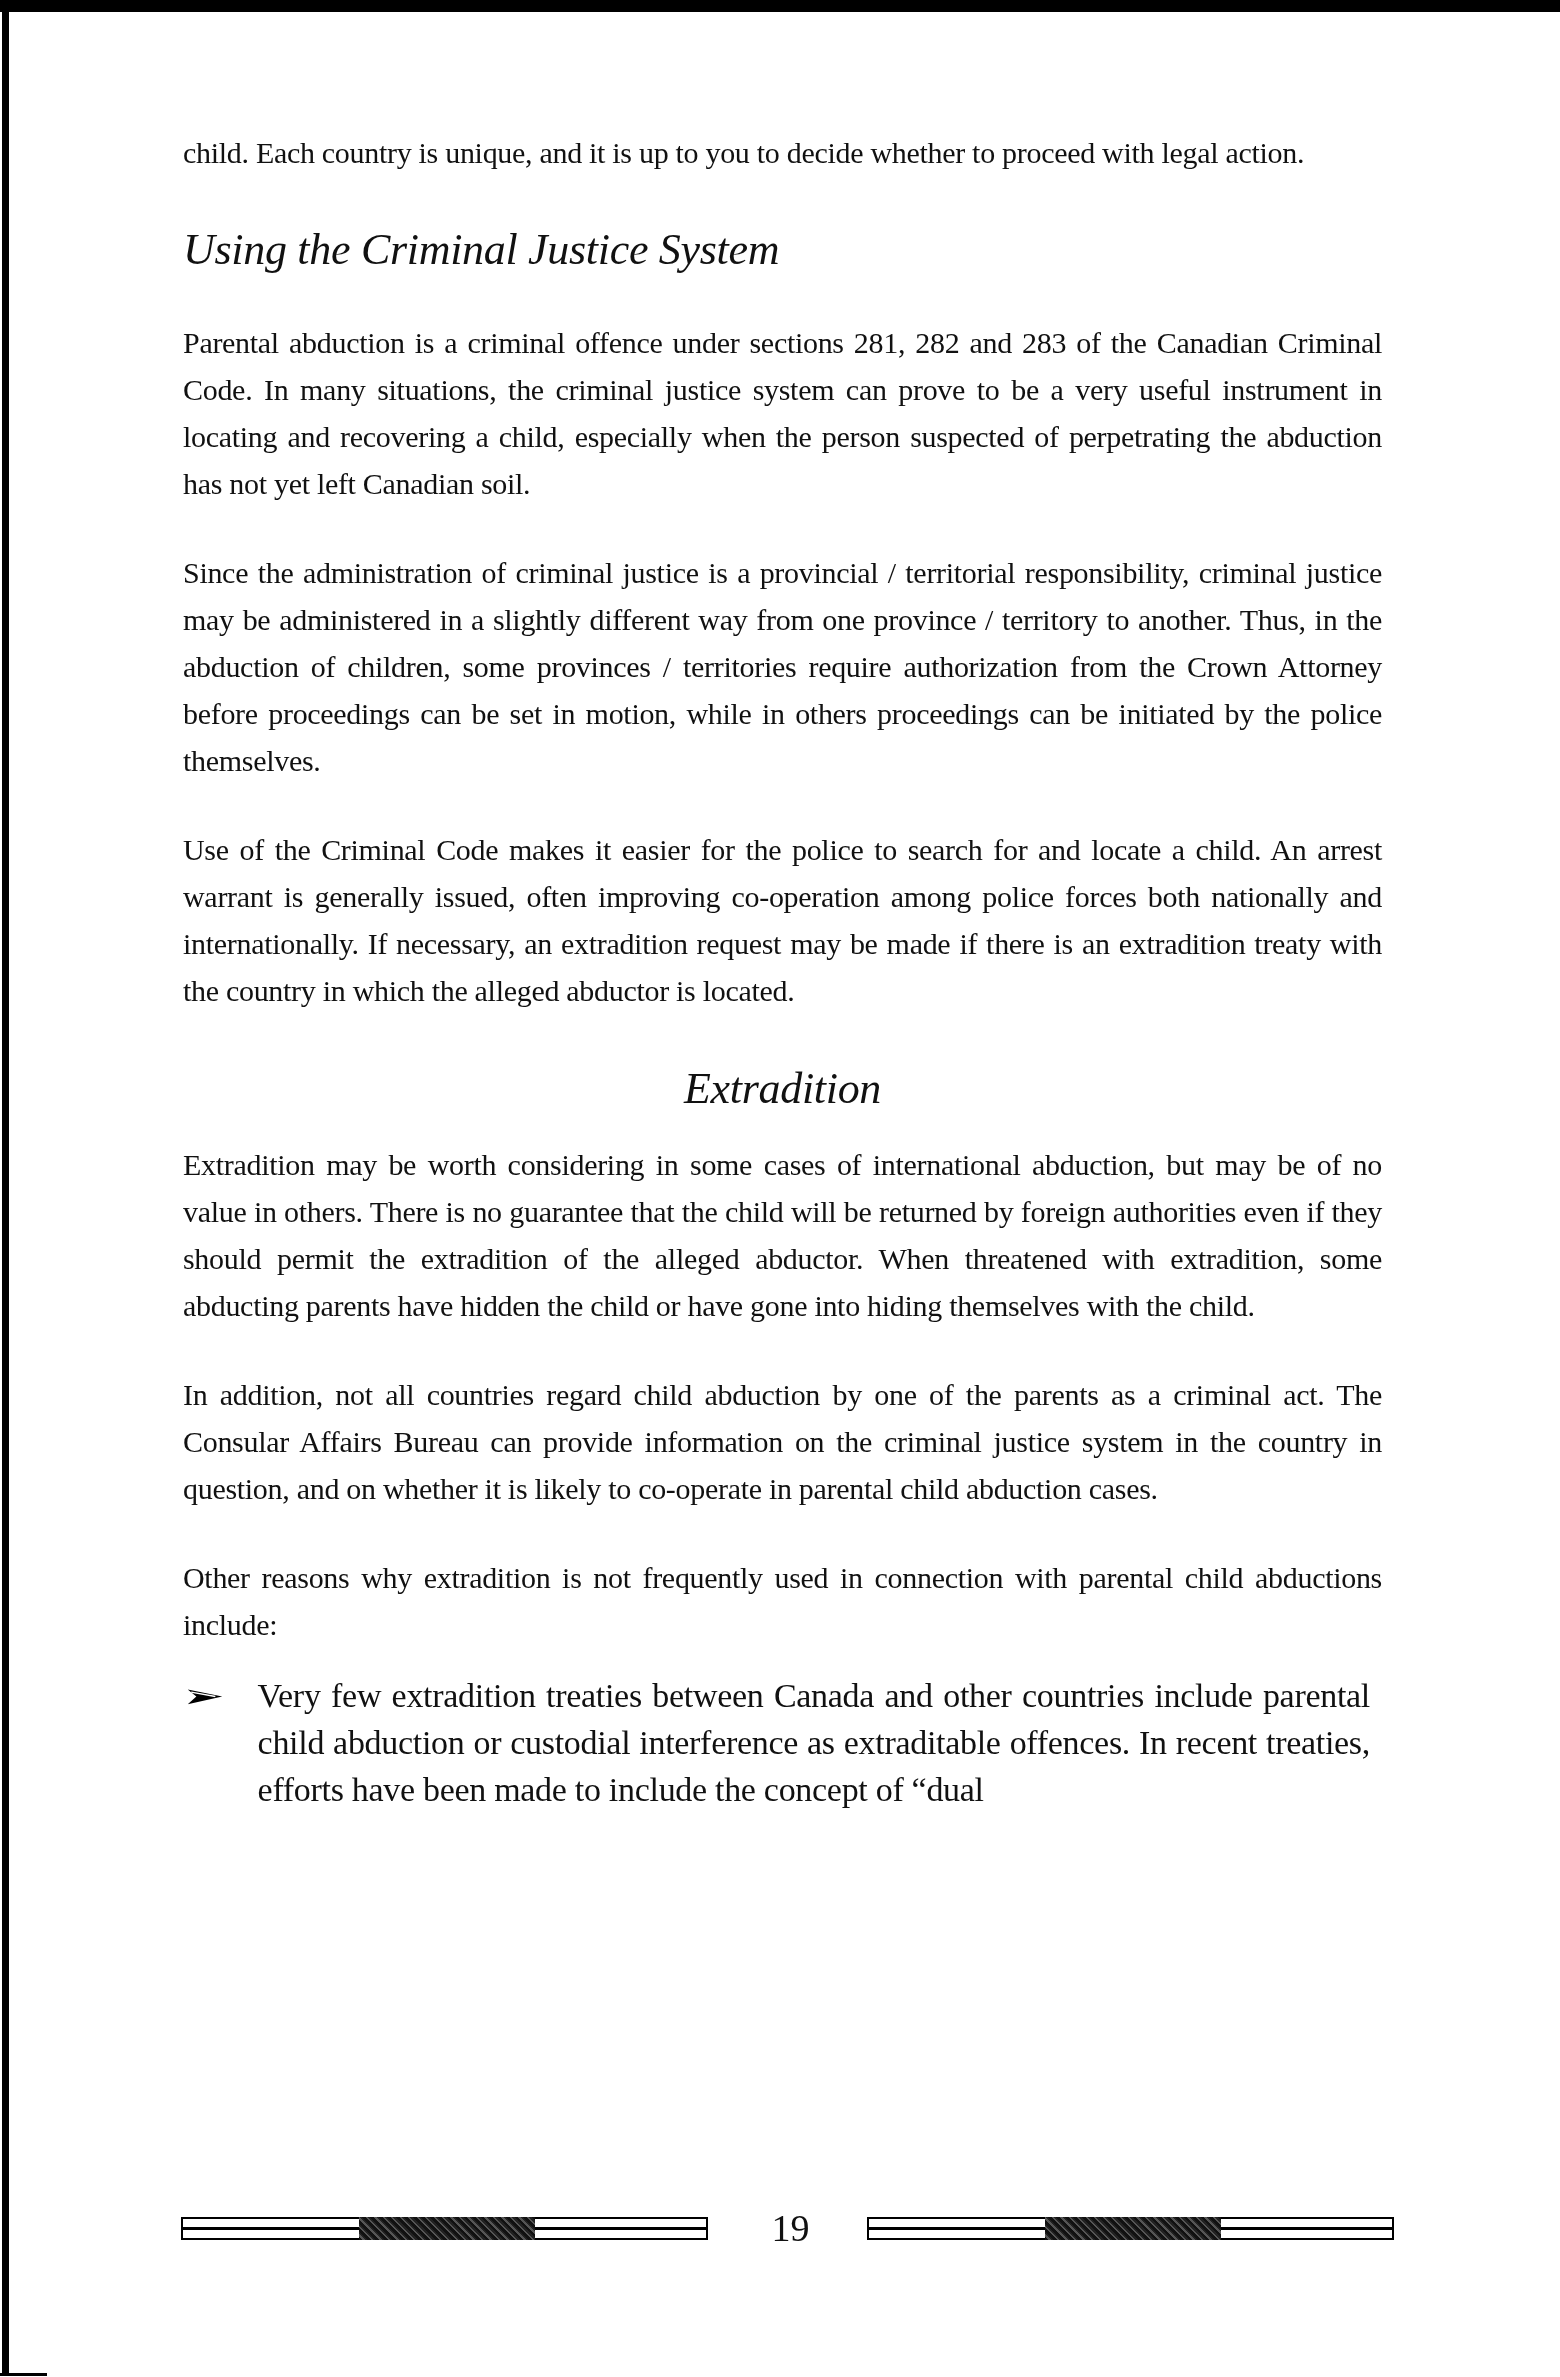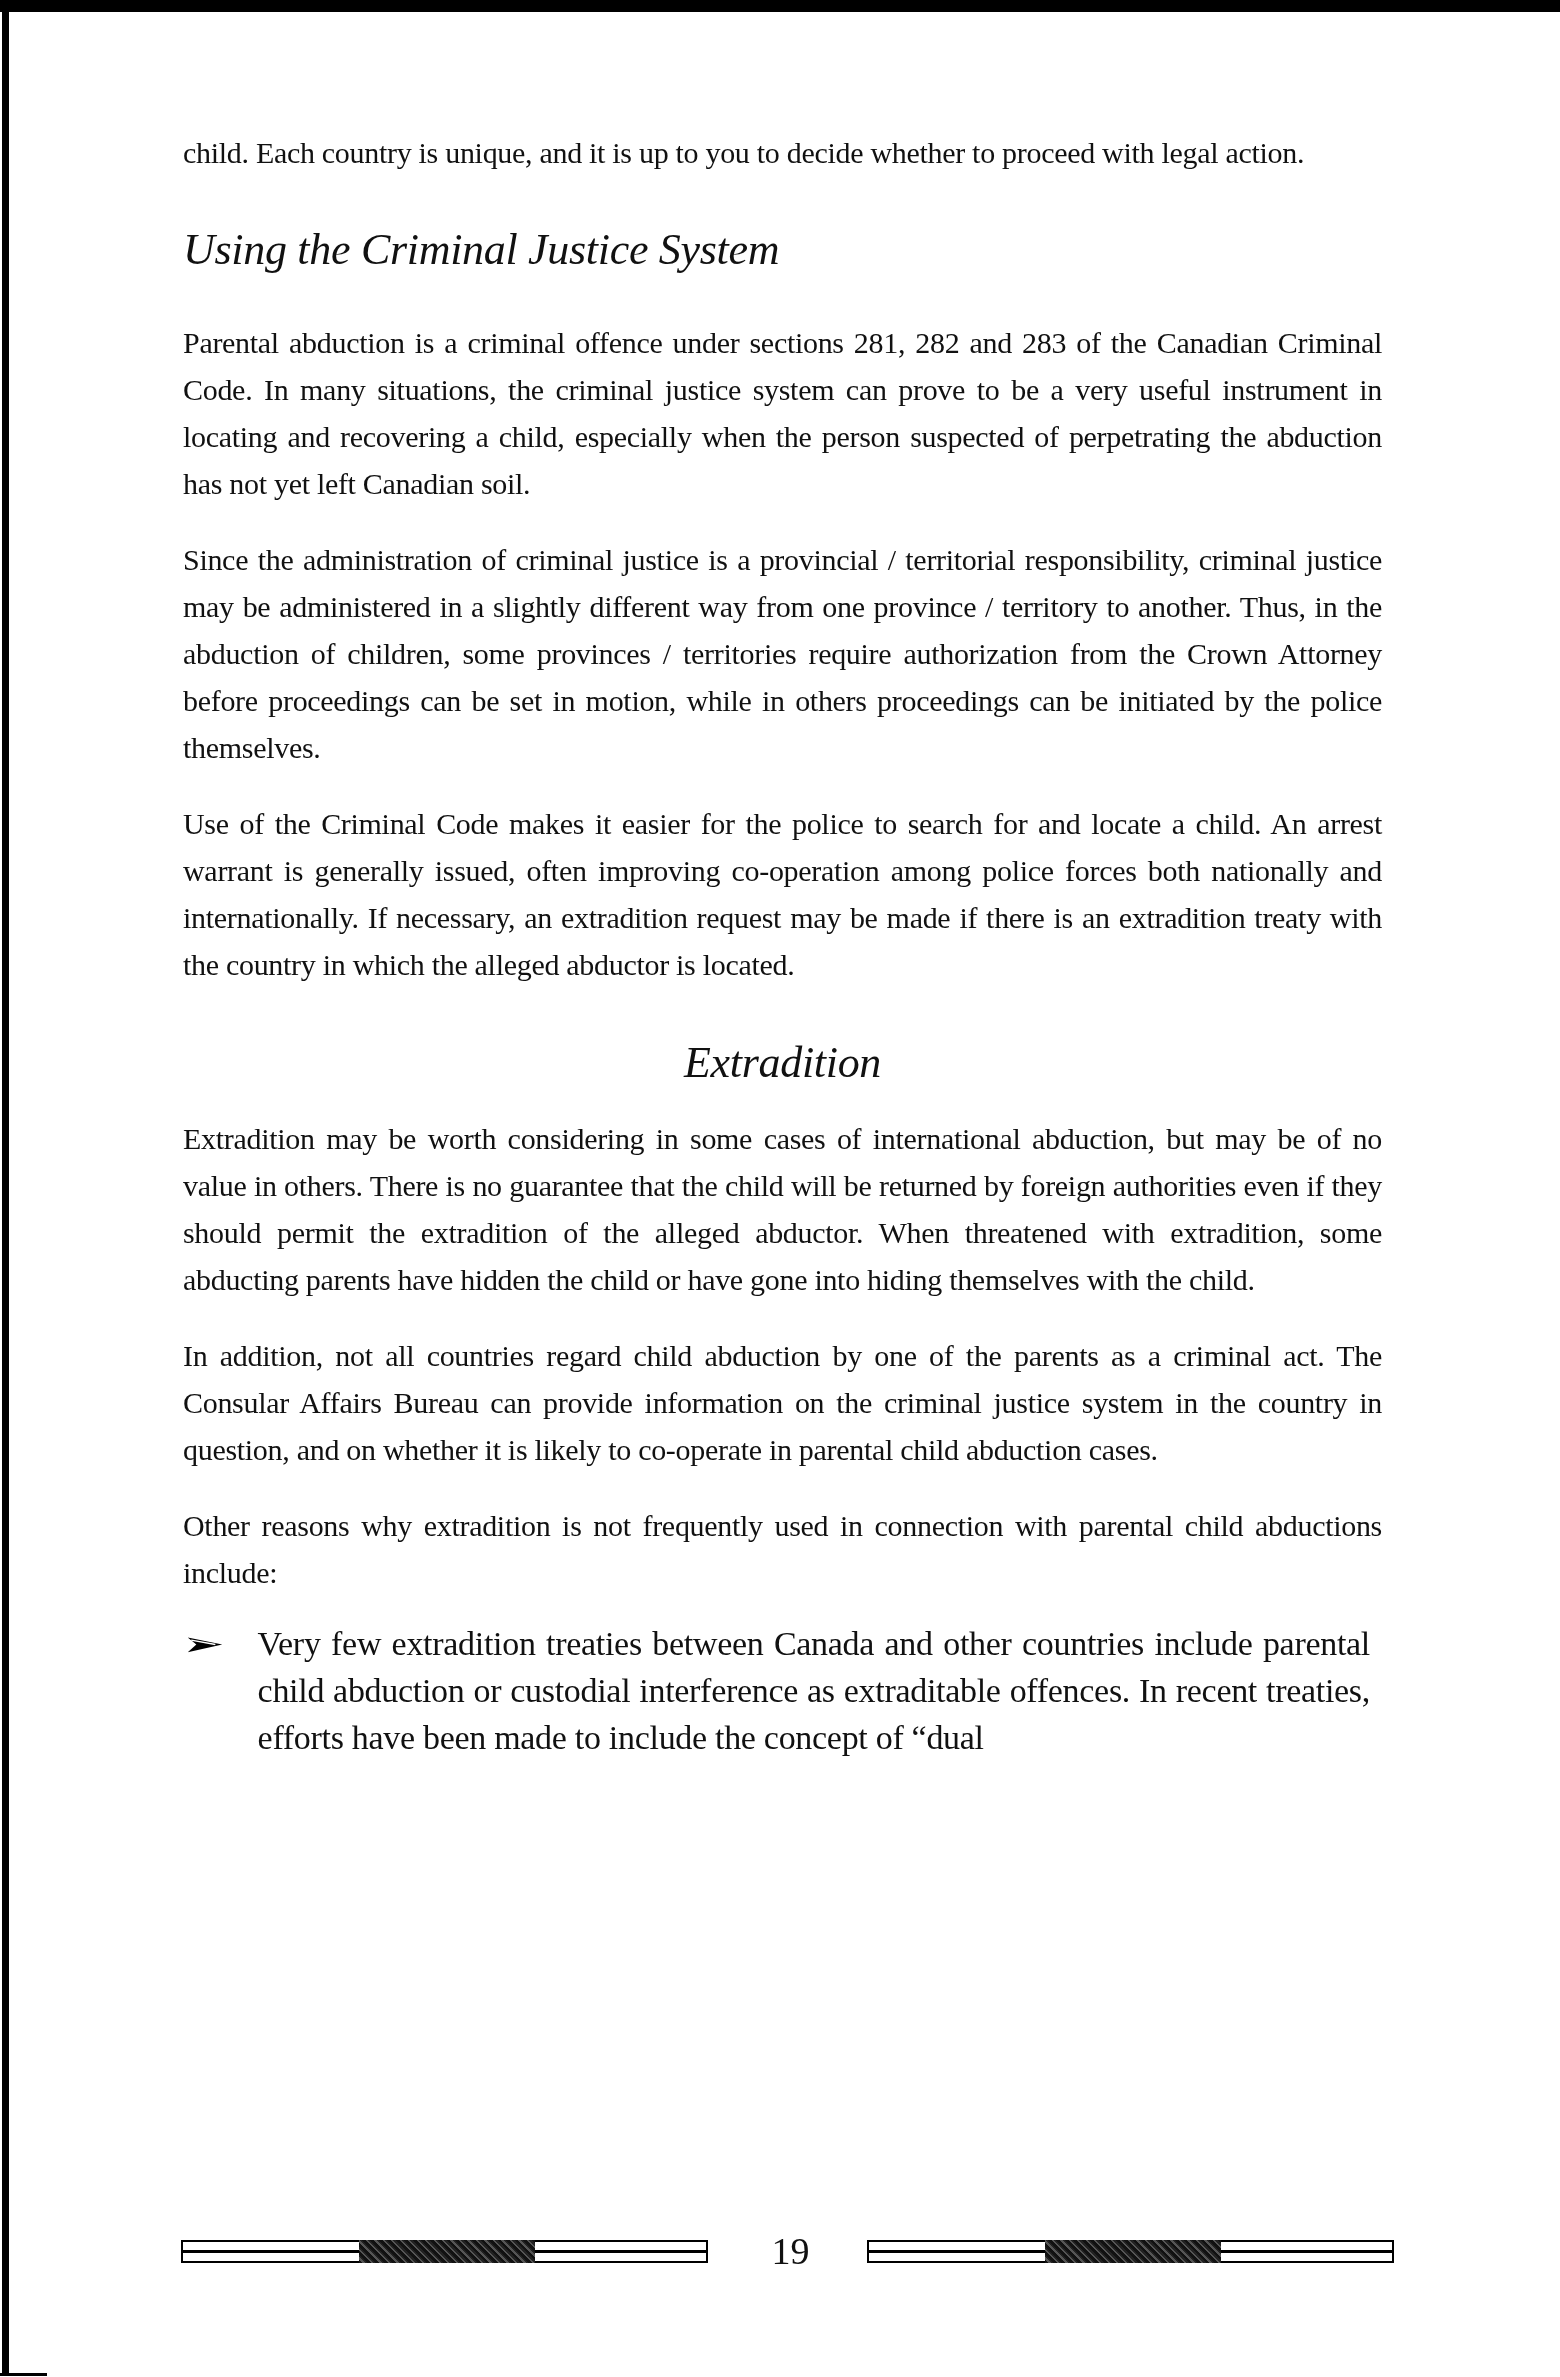--- a/index.html
+++ b/index.html
@@ -40,21 +40,21 @@
       top: 129px;
       width: 1199px;
     }
     .para {
       font-size: 30px;
       line-height: 47px;
       text-align: justify;
       margin: 0;
       letter-spacing: -0.3px;
     }
-    .para + .para { margin-top: 29px; }
+    .para + .para { margin-top: 42px; }
     .heading {
       font-style: italic;
       font-size: 44px;
       line-height: 52px;
       margin: 0;
       font-weight: normal;
       letter-spacing: -0.3px;
     }
     .p0 { margin: 0; }
     .h1 { margin-top: 48px; margin-bottom: 43px; }
@@ -83,21 +83,20 @@
       text-align: justify;
       letter-spacing: -0.3px;
     }
     
     .footer {
       position: absolute;
       top: 2207px;
       left: 181px;
       width: 1369px;
       height: 43px;
-      margin-top: 23px;
     }
     .footer-rule {
       position: absolute;
       top: 10.3px;
       width: 527px;
       height: 22.4px;
       border: 2.6px solid #000;
       box-sizing: border-box;
       background: #fff;
     }

